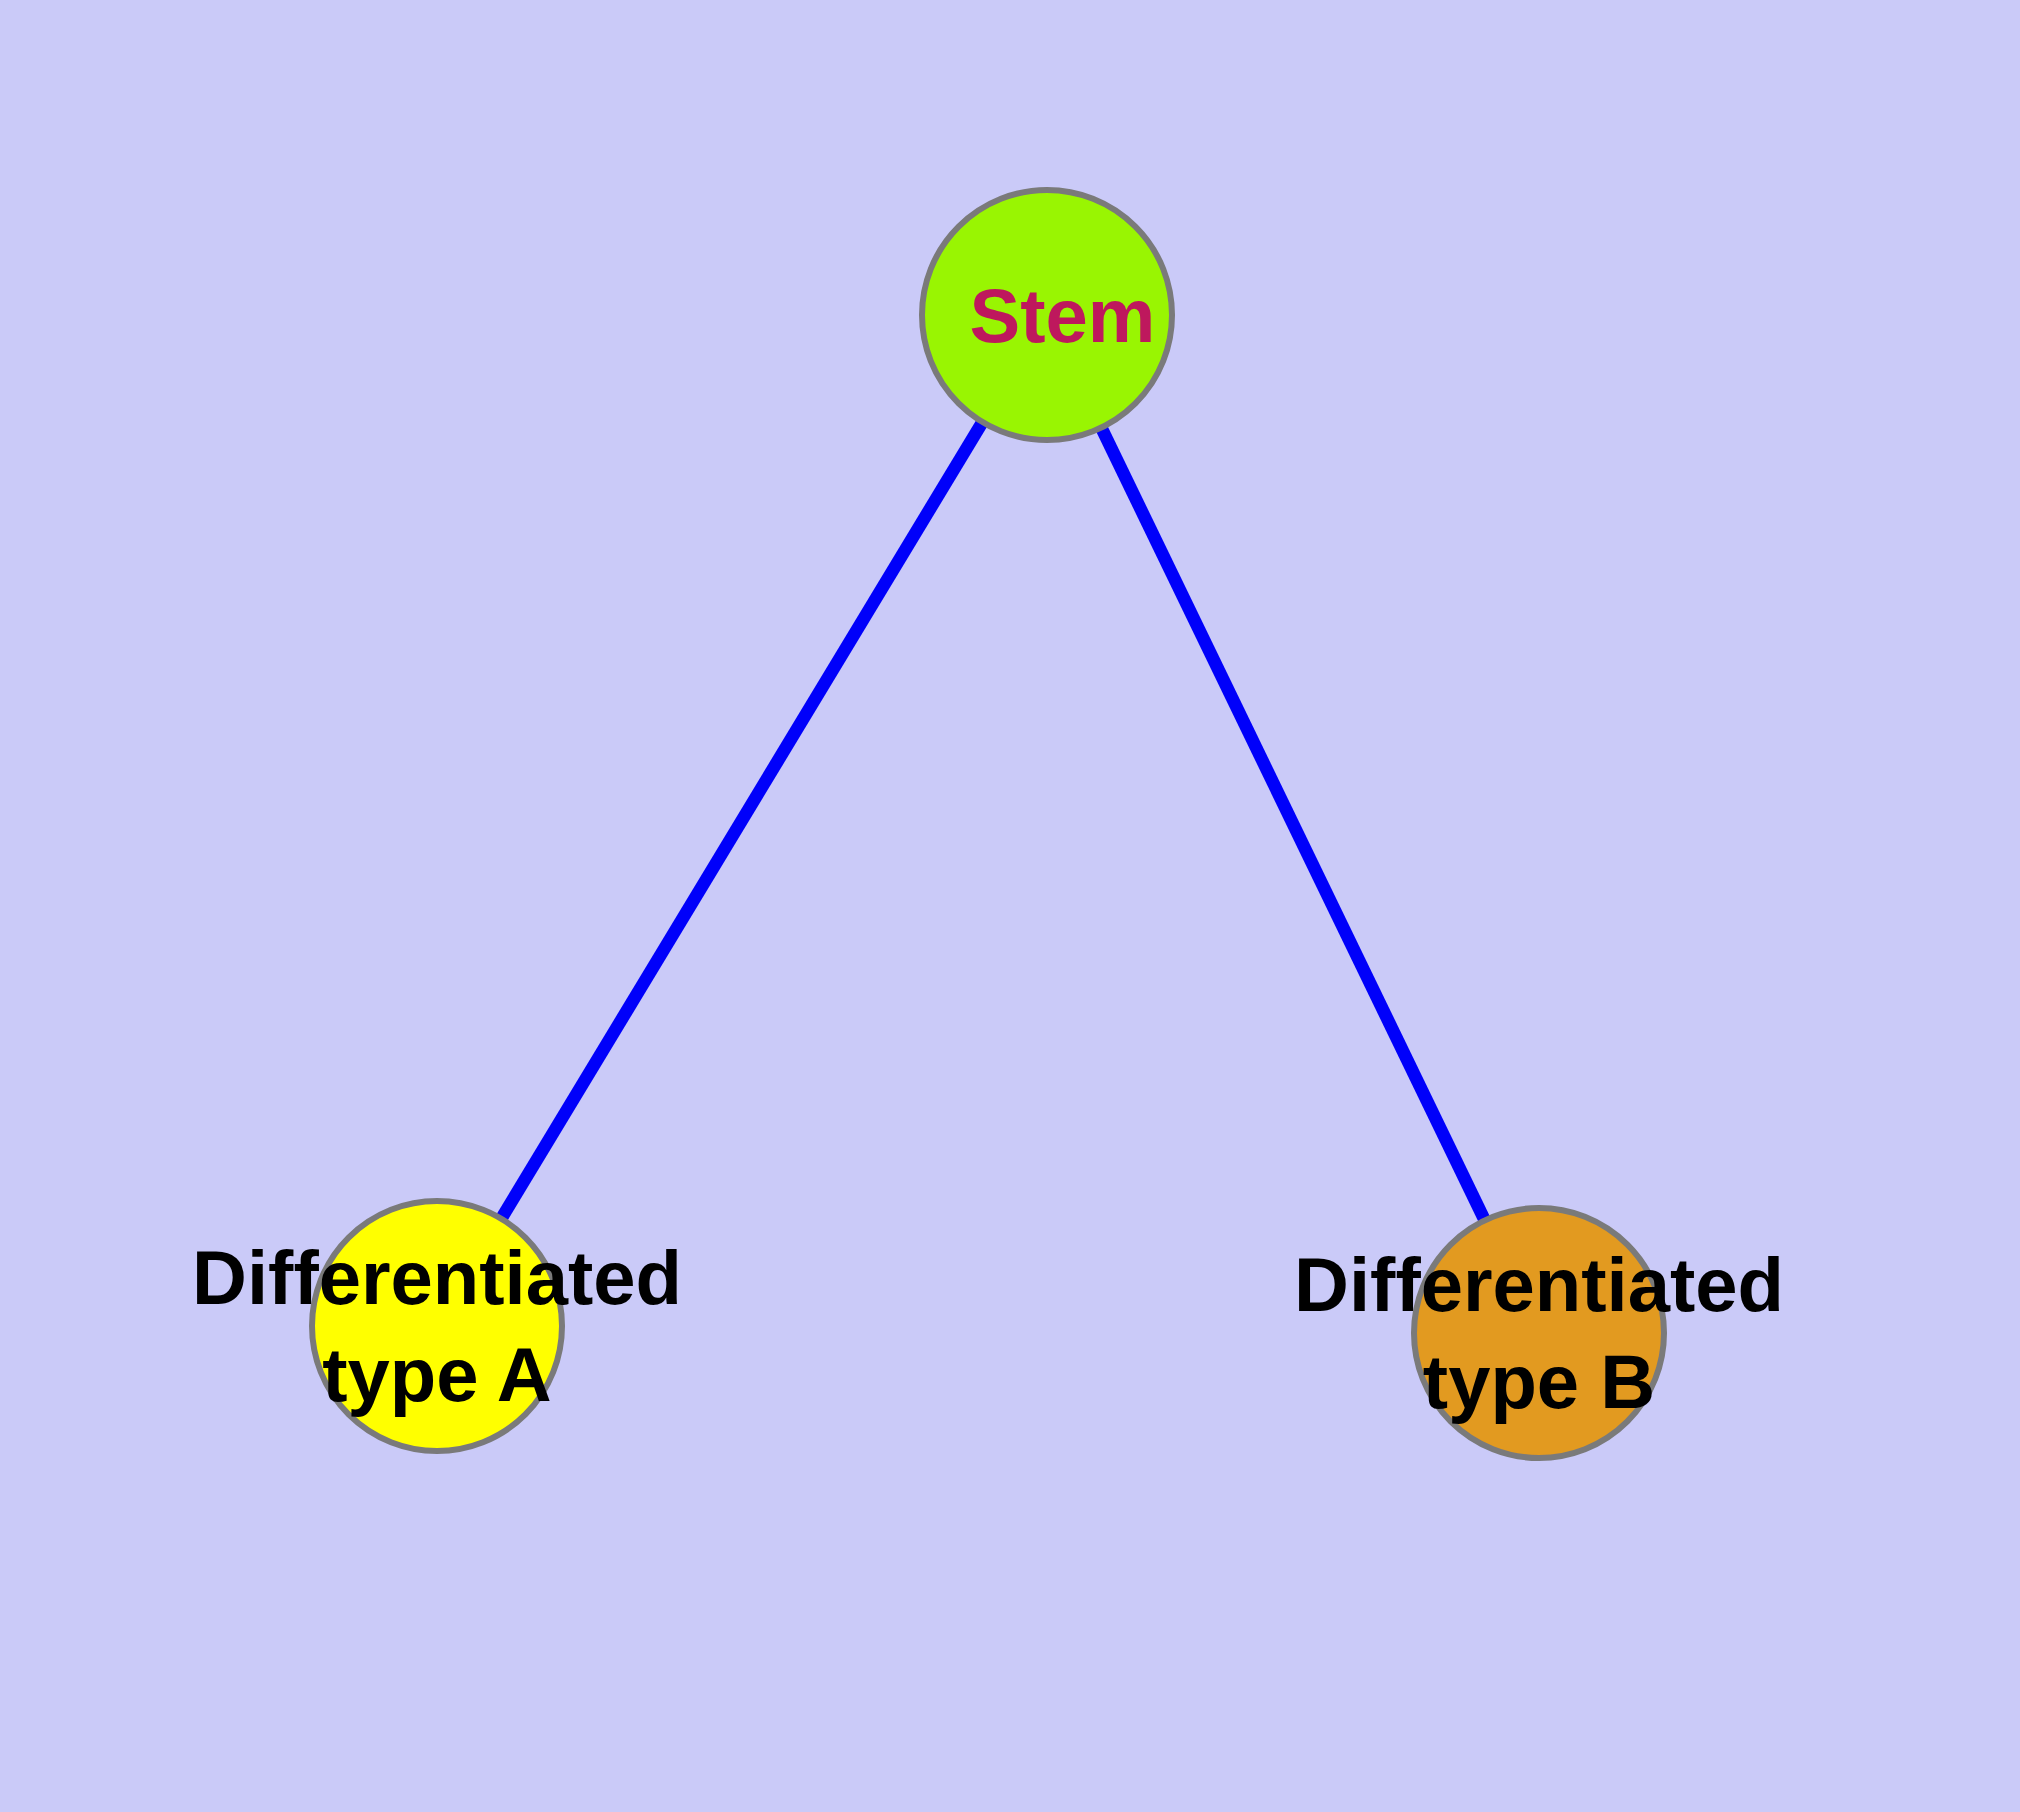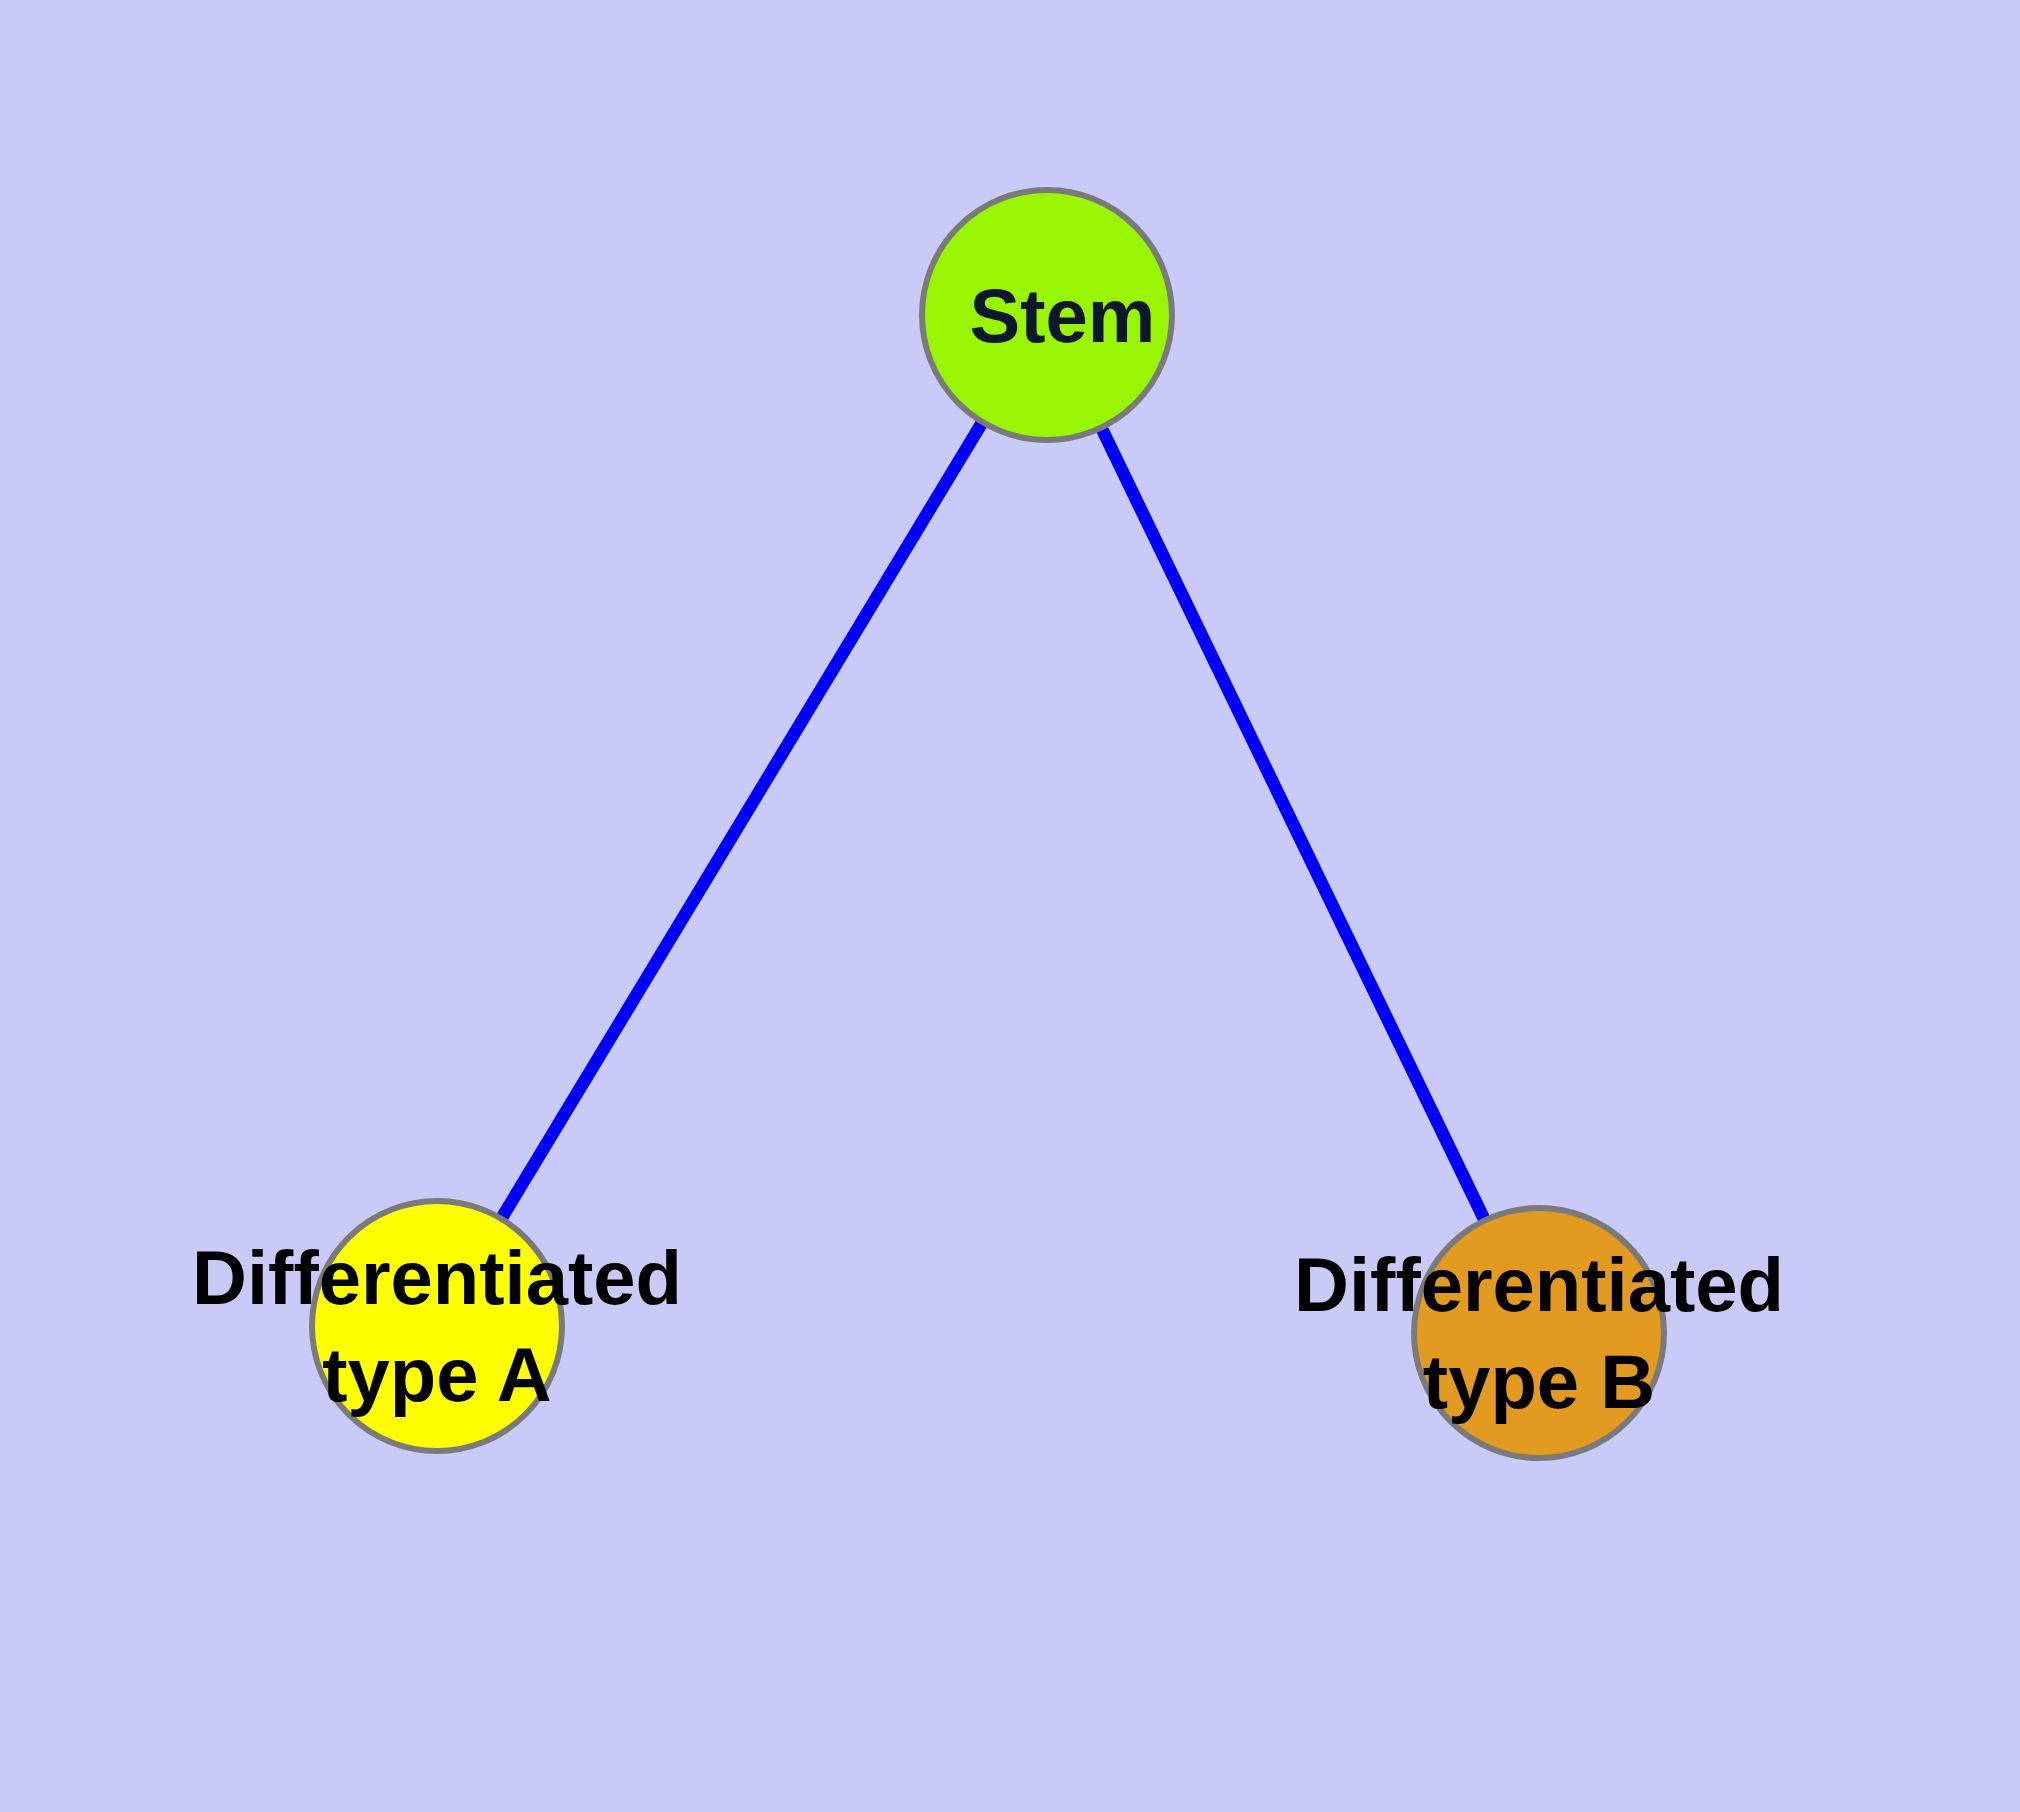--- a/index.html
+++ b/index.html
@@ -48,21 +48,21 @@
 <body>
 
 <div class="canvas" style="background: rgb(202, 202, 248);">
 
   <svg class="edges-layer" viewBox="0 0 2384 2138" width="2021" height="1812">
     <line x1="1235" y1="372" x2="515" y2="1564" stroke="#0000FA"></line>
     <line x1="1235" y1="372" x2="1816" y2="1573" stroke="#0000FA"></line>
   </svg>
 
   <div class="node" style="left: 919px; top: 187px; width: 256px; height: 256px; background: rgb(153, 245, 2); border-color: rgb(122, 122, 122);">
-    <span class="node-label" style="color: #0f172a; margin-left: 31px;">Stem</span>
+    <span class="node-label" style="color: #be185d; margin-left: 31px;">Stem</span>
   </div>
 
   <div class="node" style="left: 309px; top: 1198px; width: 256px; height: 256px; background: rgb(255, 255, 0); border-color: rgb(122, 122, 122);">
     <span class="node-label" style="color: rgb(0, 0, 0);">Differentiated
 type A</span>
   </div>
 
   <div class="node" style="left: 1411px; top: 1205px; width: 256px; height: 256px; background: rgb(226, 154, 32); border-color: rgb(122, 122, 122);">
     <span class="node-label" style="color: rgb(0, 0, 0);">Differentiated
 type B</span>

